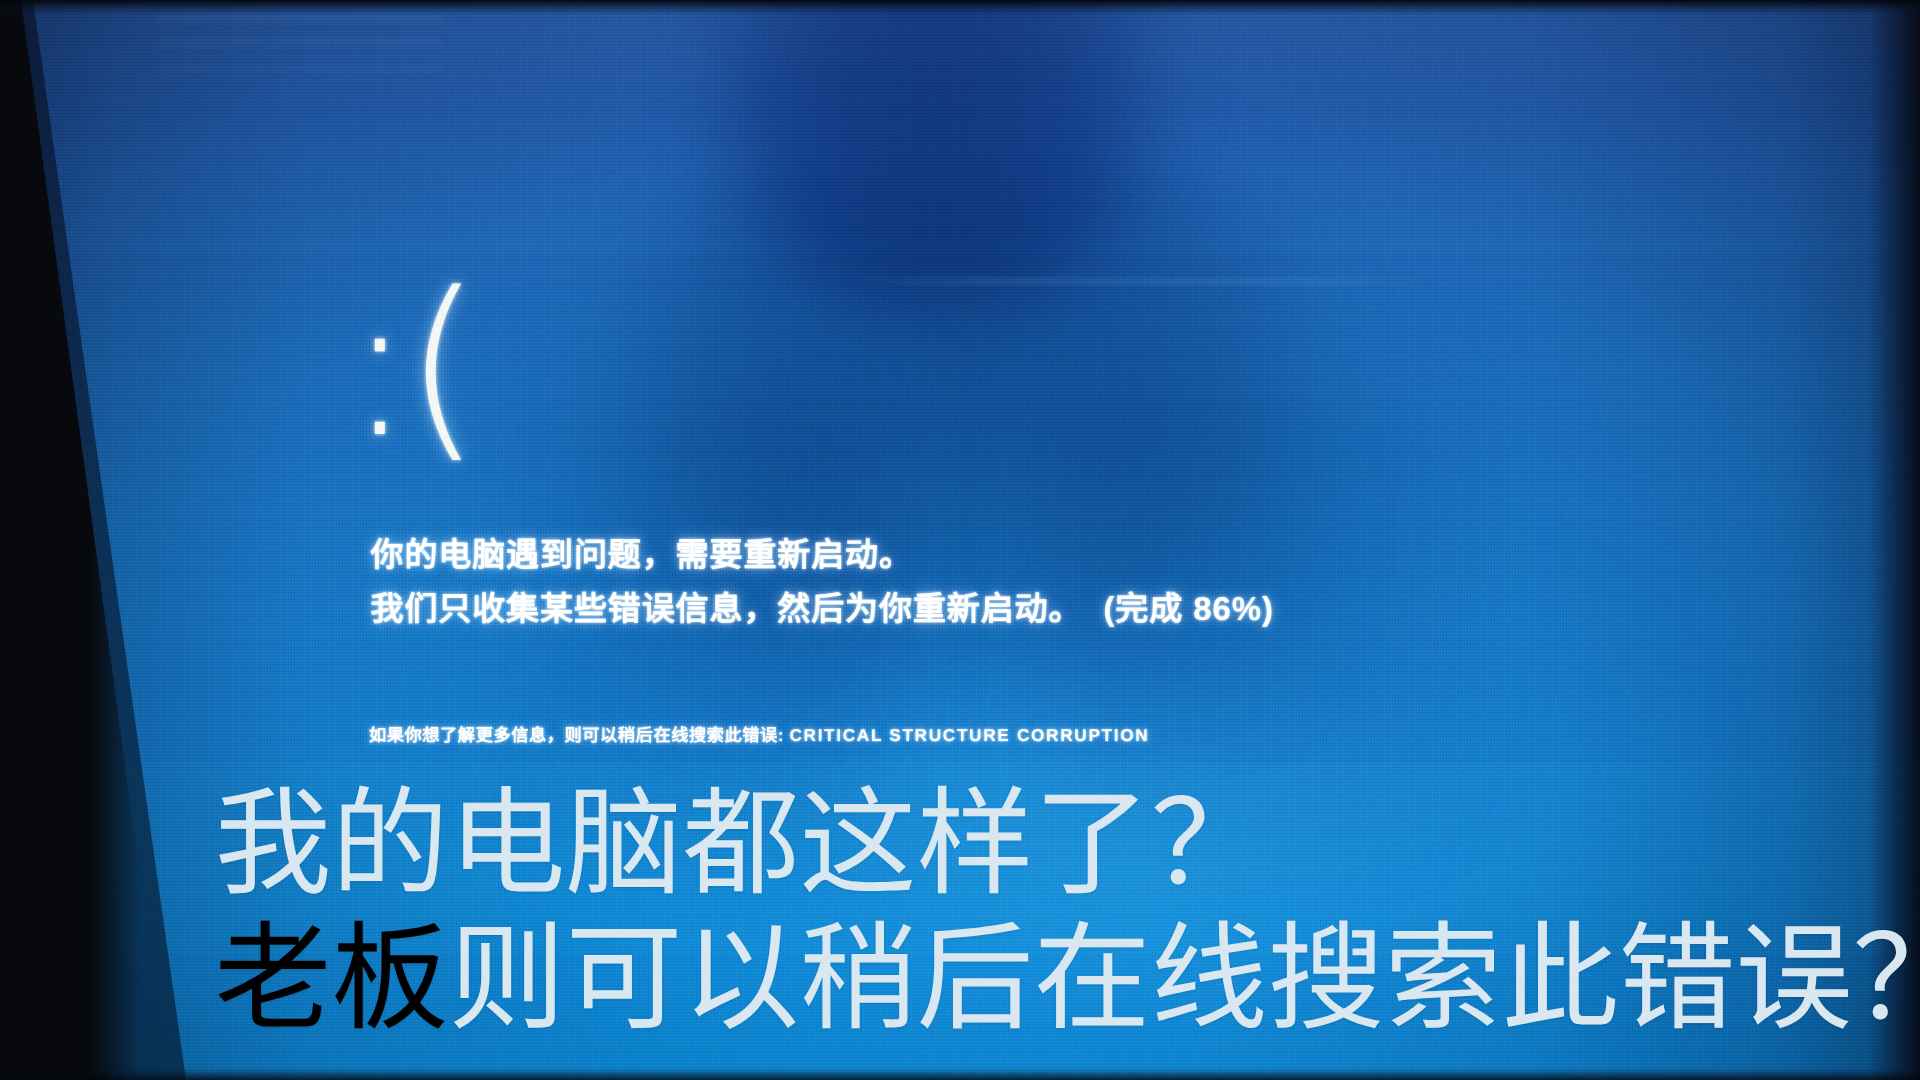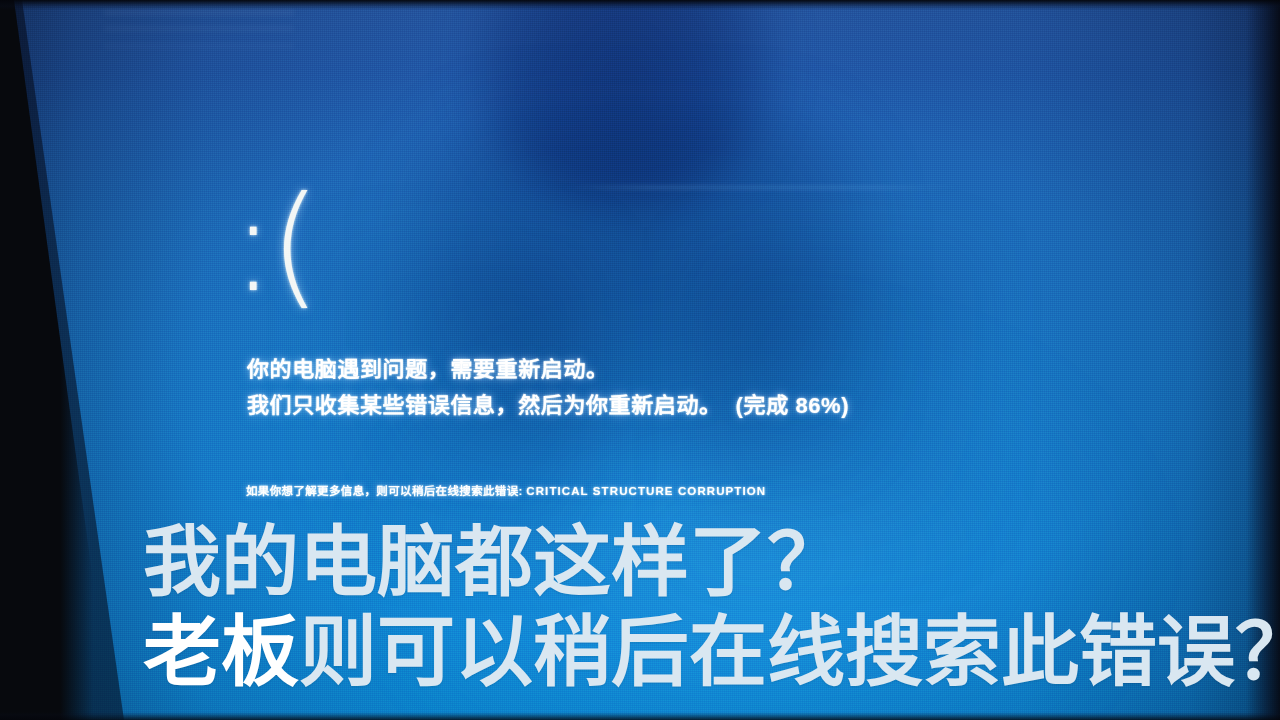--- a/index.html
+++ b/index.html
@@ -277,31 +277,31 @@
   
   .caption {
     position: absolute;
     left: 143px;
     top: 518px;
     width: 1100px;
   }
   .cap-line {
     font-size: 78px;
     line-height: 88px;
-    font-weight: 700;
+    font-weight: 400;
     white-space: nowrap;
     color: #d9e7f1;
     text-shadow: 0 1px 2px rgba(0,0,0,0.10);
     font-family: "Liberation Sans", "DejaVu Sans", sans-serif;
   }
   .cap-line.line2 {
     margin-top: 2px;
   }
   .cap-hl {
-    color: #ffffff;
+    color: #000000;
   }
 </style>
 </head>
 <body>
 
 <div id="screen">
 
   <div class="bg-base"></div>
   <div class="bg-horiz"></div>
   <div class="bg-hot"></div>

